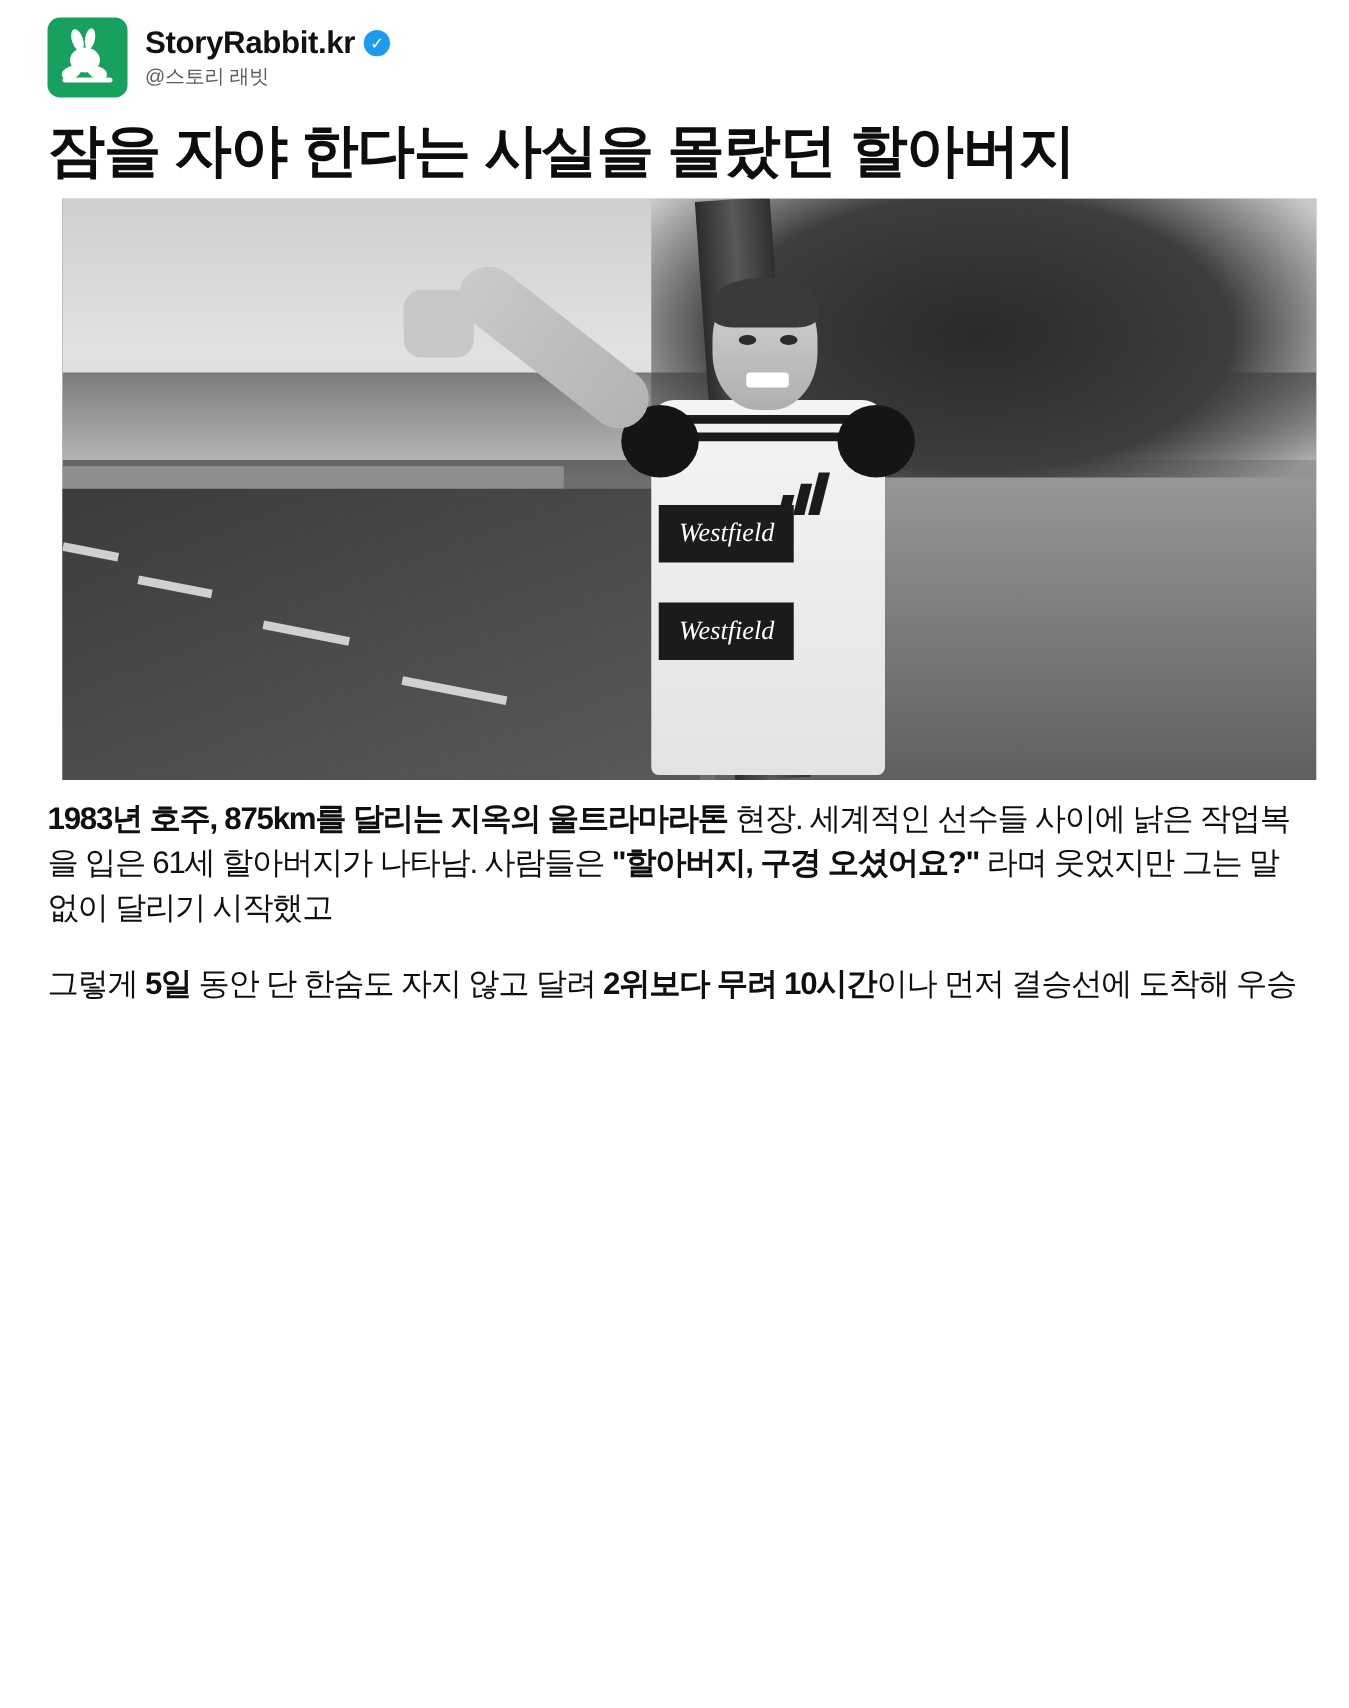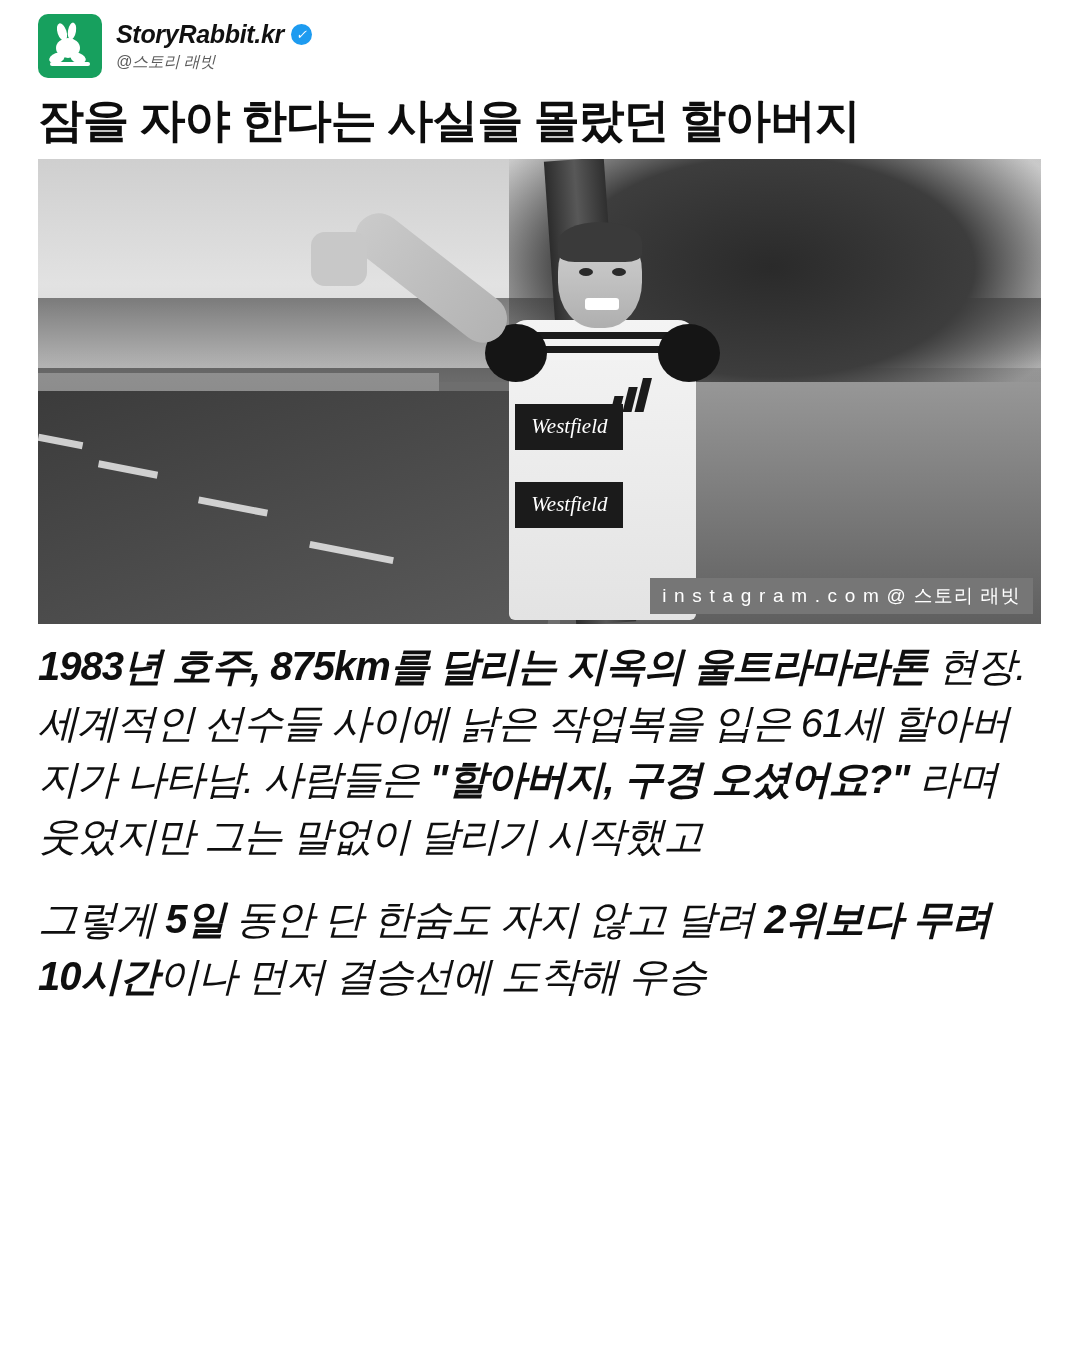--- a/index.html
+++ b/index.html
@@ -19,21 +19,20 @@
     height: 1366px;
     background: #ffffff;
     box-sizing: border-box;
     padding: 0 38px;
   }
   
   .header {
     display: flex;
     padding-top: 14px;
     gap: 14px;
-    font-style: italic;
   }
   .avatar {
     width: 64px;
     height: 64px;
     border-radius: 10px;
     background: #17a05e;
     position: relative;
     flex: none;
     overflow: hidden;
     display: flex;
@@ -84,21 +83,21 @@
     font-weight: bold;
     color: #0d0d0d;
     letter-spacing: -1.1px;
     line-height: 1.15;
   }
   
   .photo {
     position: relative;
     width: 1003px;
     height: 465px;
-    margin-left: 0;
+    margin-left: 12px;
     overflow: hidden;
     background: #6e6e6e;
     filter: grayscale(100%);
   }
   .sky {
     position: absolute;
     left: 0; top: 0; right: 0;
     height: 45%;
     background: linear-gradient(to bottom, #cfcfcf 0%, #e2e2e2 60%, #d2d2d2 100%);
   }
@@ -270,25 +269,24 @@
     letter-spacing: 1.2px;
     padding: 5px 12px;
     font-family: "Liberation Sans", sans-serif;
   }
   
   .body-copy {
     margin-top: 14px;
     color: #0f0f0f;
   }
   .para {
-    font-size: 40px;
+    font-size: 25px;
     line-height: 1.42;
     letter-spacing: -1.0px;
     margin: 0 0 26px 0;
-    font-style: italic;
   }
   .para:last-child { margin-bottom: 0; }
   .para b { font-weight: bold; }
   .lead b { font-weight: bold; }
 </style>
 </head>
 <body>
 
 <div class="page">
 
@@ -348,21 +346,20 @@
             <rect x="14" y="22" width="9" height="16"></rect>
             <rect x="26" y="13" width="9" height="25"></rect>
             <rect x="38" y="4" width="9" height="34"></rect>
           </g>
         </svg>
       </div>
       <div class="r-patch1">Westfield</div>
       <div class="r-patch2">Westfield</div>
     </div>
 
-    <div class="watermark">i n s t a g r a m . c o m @ 스토리 래빗</div>
   </div>
 
   <div class="body-copy">
     <p class="para lead">
       <b>1983년 호주, 875km를 달리는 지옥의 울트라마라톤</b>
       <span>현장. 세계적인 선수들 사이에 낡은 작업복을 입은 61세 할아버지가 나타남. 사람들은 </span><b>"할아버지, 구경 오셨어요?"</b><span> 라며 웃었지만 그는 말없이 달리기 시작했고</span>
     </p>
 
 
     <p class="para">

